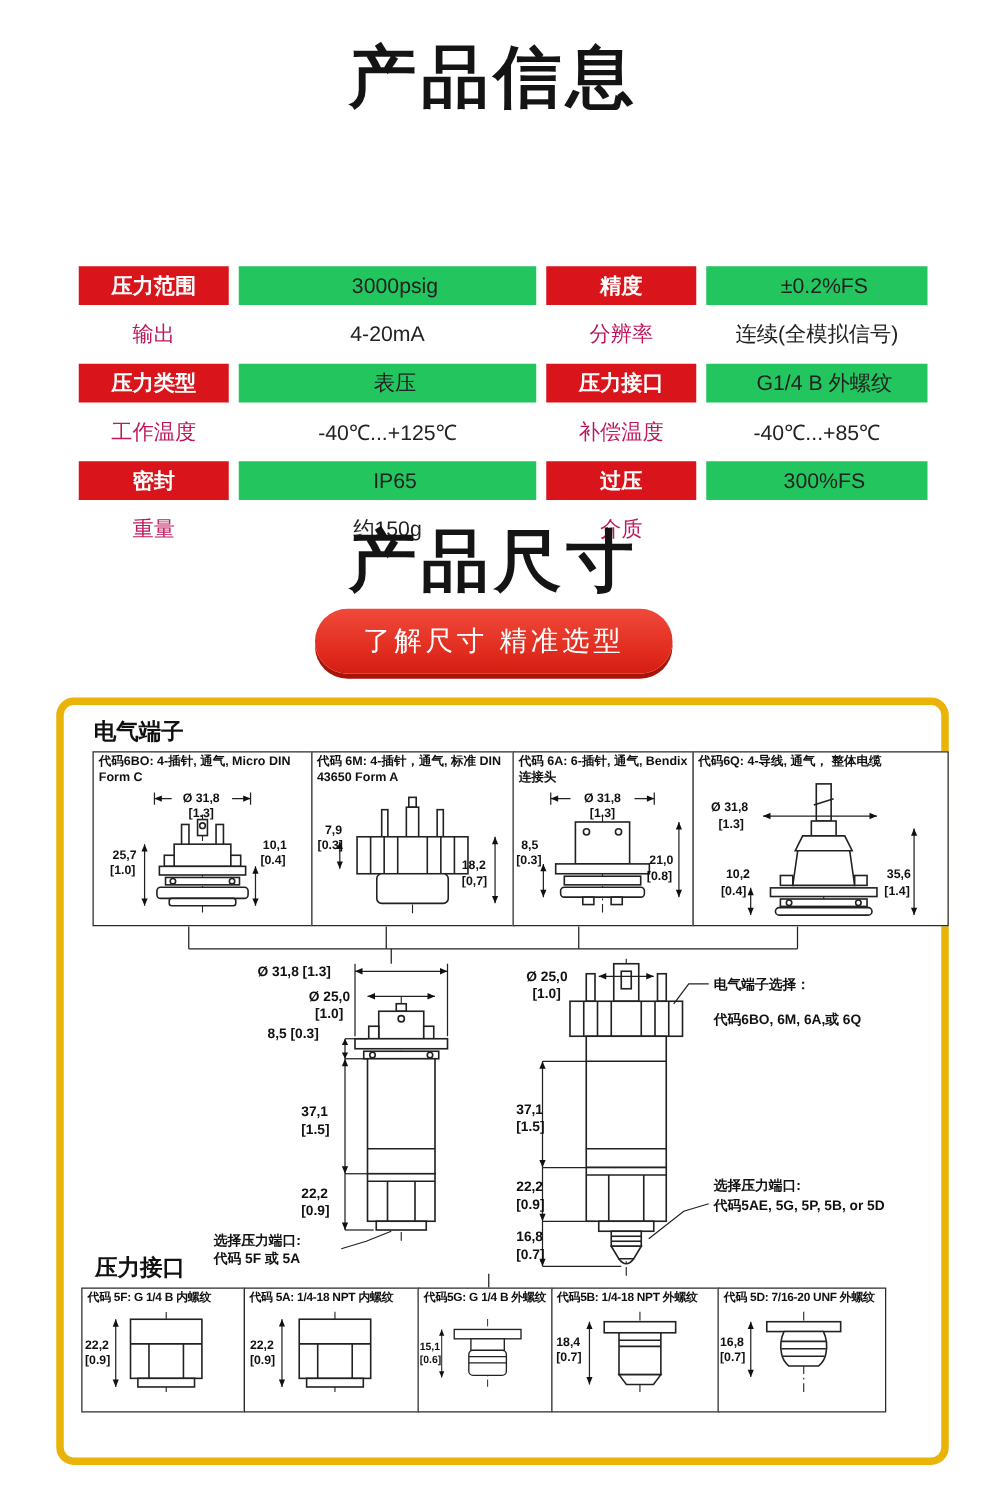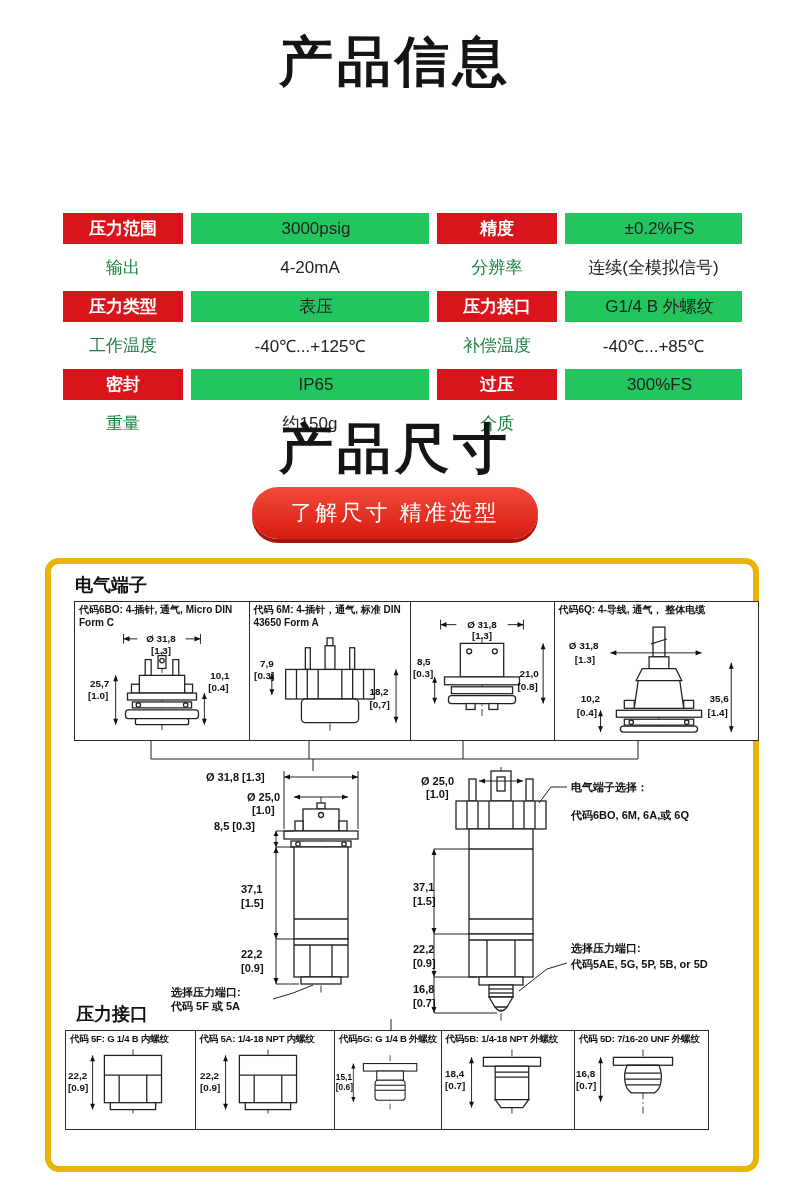--- a/index.html
+++ b/index.html
@@ -15,21 +15,21 @@
          background:linear-gradient(180deg,#f04a3a 0%,#e02a1e 70%,#d41d12 100%);
          border-radius:28px;color:#fff;display:flex;align-items:center;justify-content:center;
          box-shadow:0 4px 0 #a8130a;}
   .b1{top:101px;width:302px;height:48px;font-size:27px;letter-spacing:3px;}
   .b2{top:487px;width:286px;height:52px;font-size:22px;letter-spacing:3px;}
   
   .spec-table{position:absolute;top:180px;left:63px;width:664px;
               display:grid;grid-template-columns:120px 238px 120px 177px;
               grid-auto-rows:31px;gap:8px;background:#fff;margin-top:33px;}
   .cell{display:flex;align-items:center;justify-content:center;font-size:17px;}
-  .cell.lab{font-weight:400;color:#15803d;}
+  .cell.lab{font-weight:400;color:#be185d;}
   .cell.hl-lab{background:#d9141a;color:#fff;font-weight:700;}
   .cell.hl-val{background:#22c55e;color:#222;padding-left:12px;}
   .cell.val{color:#222;}
   
   .draw-box{position:absolute;top:558px;left:45px;width:702px;height:602px;
             border:6px solid #eab308;border-radius:14px;background:#fff;}
   .d-head{position:absolute;font-size:18px;font-weight:800;color:#111;z-index:3;}
   .elec-head{top:9px;left:24px;}
   .press-head{top:438px;left:25px;}
   .top-strip{position:absolute;top:37px;left:23px;height:140px;display:flex;z-index:2;}
@@ -161,20 +161,21 @@
           <text class="sm" x="4" y="50">[0.3]</text>
           <line class="dim" x1="148" y1="40" x2="148" y2="94"></line>
           <path class="ah" d="M148 40 l-2.5 6 h5 z"></path>
             <path class="ah" d="M148 94 l-2.5 -6 h5 z"></path>
           <text class="sm" x="121" y="66">18,2</text>
           <text class="sm" x="121" y="79">[0,7]</text>
         </svg>
       </div>
 
       <div class="panel" style="width:145px">
+        <div class="p-title">代码 6A: 6-插针, 通气, Bendix连接头</div>
         <svg viewBox="0 0 145 112">
           <line class="cl" x1="72" y1="22" x2="72" y2="103"></line>
           <line class="dim" x1="30" y1="4" x2="30" y2="14"></line>
             <line class="dim" x1="114" y1="4" x2="114" y2="14"></line>
           <line class="dim" x1="30" y1="9" x2="46" y2="9"></line>
             <line class="dim" x1="98" y1="9" x2="114" y2="9"></line>
           <path class="ah" d="M30 9 l6 -2.6 v5.2 z"></path>
             <path class="ah" d="M114 9 l-6 -2.6 v5.2 z"></path>
           <text class="sm" x="72" y="12" text-anchor="middle">Ø 31,8</text>
           <text class="sm" x="72" y="24" text-anchor="middle">[1.3]</text>

